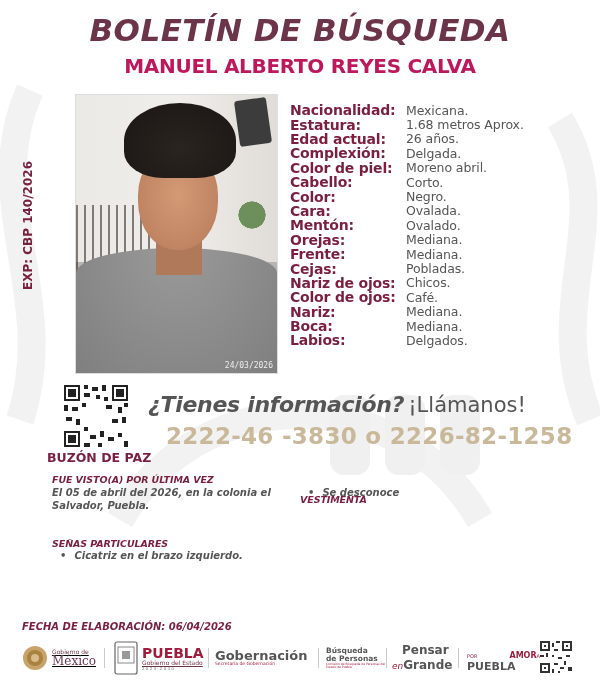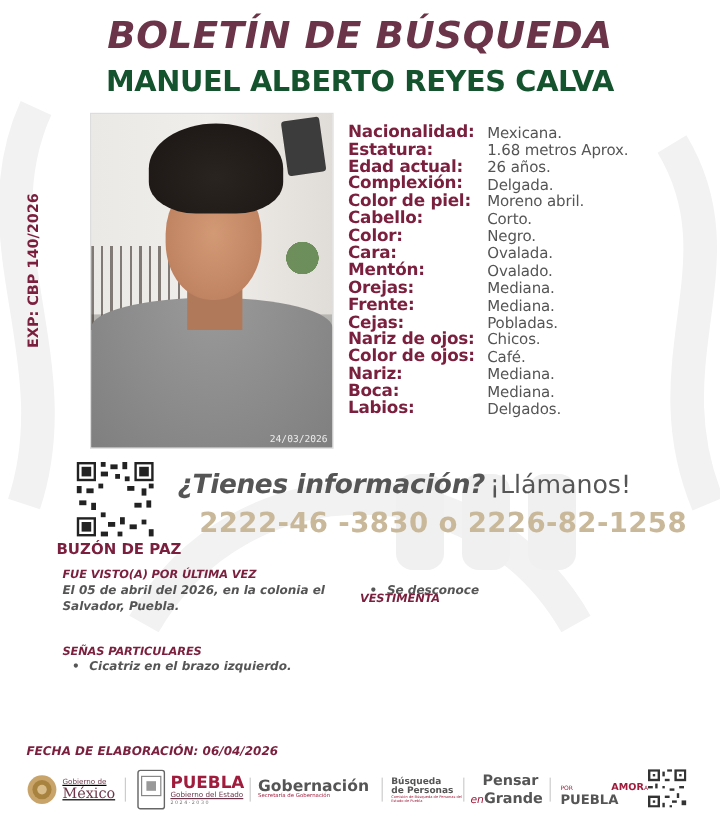--- a/index.html
+++ b/index.html
@@ -9,21 +9,21 @@
   .bg-pattern { position: absolute; inset: 0; z-index: 0; pointer-events: none; }
 
   .title {
     position: absolute; top: 12px; left: 0; width: 600px; text-align: center;
     font-family: "DejaVu Sans", sans-serif; font-weight: bold; font-style: italic;
     font-size: 31px; color: #6b3448; letter-spacing: 0.5px; z-index: 2;
   }
   .subtitle {
     position: absolute; top: 54px; left: 0; width: 600px; text-align: center;
     font-family: "DejaVu Sans", sans-serif; font-weight: bold;
-    font-size: 24px; color: #14532d; z-index: 2; letter-spacing: -0.3px;
+    font-size: 20px; color: #be185d; z-index: 2; letter-spacing: -0.3px;
   }
 
   .exp-code {
     position: absolute; left: 21px; top: 290px; transform: rotate(-90deg);
     transform-origin: left top; font-weight: bold; font-size: 12px; color: #7a1f3d;
     white-space: nowrap; z-index: 2;
   }
 
   .photo {
     position: absolute; left: 61px; top: 94px; width: 203px; height: 280px;

